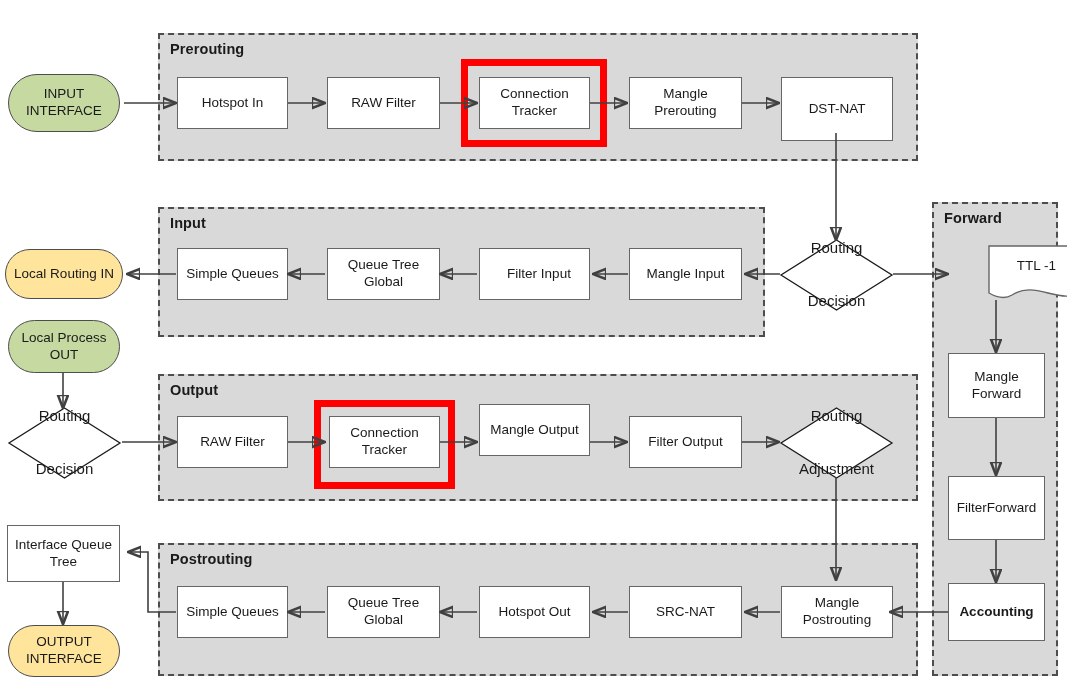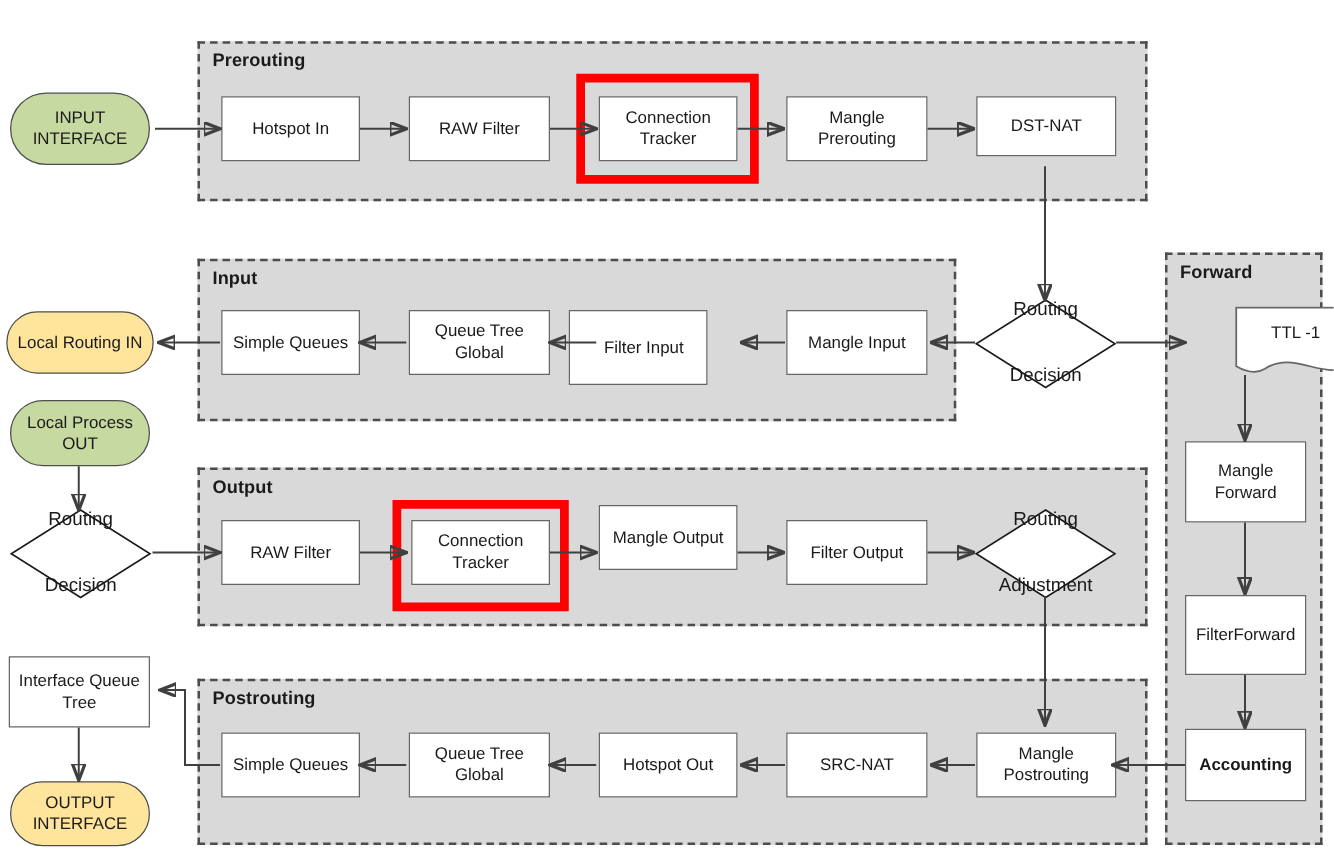--- a/index.html
+++ b/index.html
@@ -232,34 +232,34 @@
     <div class="node" style="left:479px; top:77px; width:111px; height:52px; flex-direction:column;">
       <span>Connection</span>
       <span>Tracker</span>
     </div>
 
     <div class="node" style="left:629px; top:77px; width:113px; height:52px; flex-direction:column;">
       <span>Mangle</span>
       <span>Prerouting</span>
     </div>
 
-    <div class="node" style="left:781px; top:77px; width:112px; height:48px;">
+    <div class="node" style="left:781px; top:77px; width:112px; height:64px;">
       <span>DST-NAT</span>
     </div>
 
     <div class="node" style="left:177px; top:248px; width:111px; height:52px;">
       <span>Simple Queues</span>
     </div>
 
     <div class="node" style="left:327px; top:248px; width:113px; height:52px; flex-direction:column;">
       <span>Queue Tree</span>
       <span>Global</span>
     </div>
 
-    <div class="node" style="left:455px; top:248px; width:111px; height:60px;padding-left:11px;">
+    <div class="node" style="left:479px; top:248px; width:111px; height:52px;padding-left:11px;">
       <span>Filter Input</span>
     </div>
 
     <div class="node" style="left:629px; top:248px; width:113px; height:52px;">
       <span>Mangle Input</span>
     </div>
 
     <div class="diamond-wrap" style="left:780px; top:239px; width:113px; height:72px;">
       <svg viewBox="0 0 113 72" preserveAspectRatio="none">
         <polygon points="56.5,1 112,36 56.5,71 1,36" fill="#ffffff" stroke="#1a1a1a" stroke-width="1.3"></polygon>

